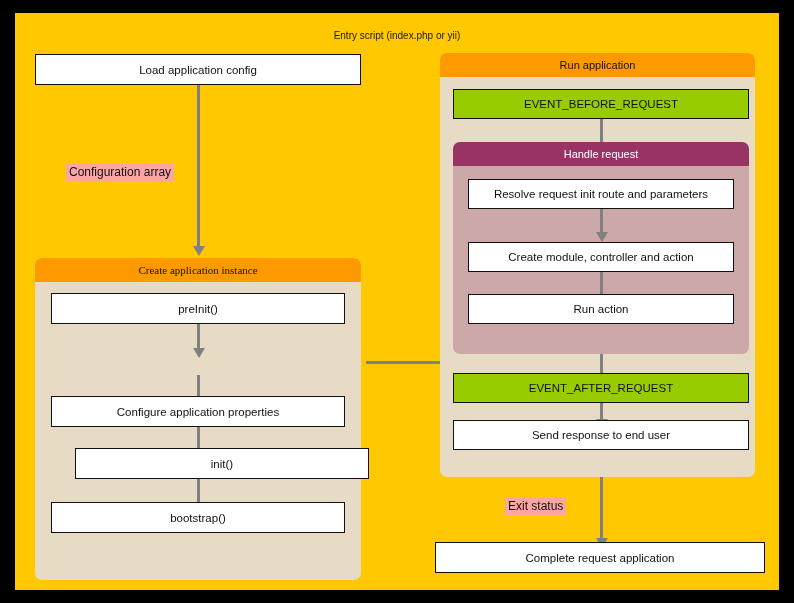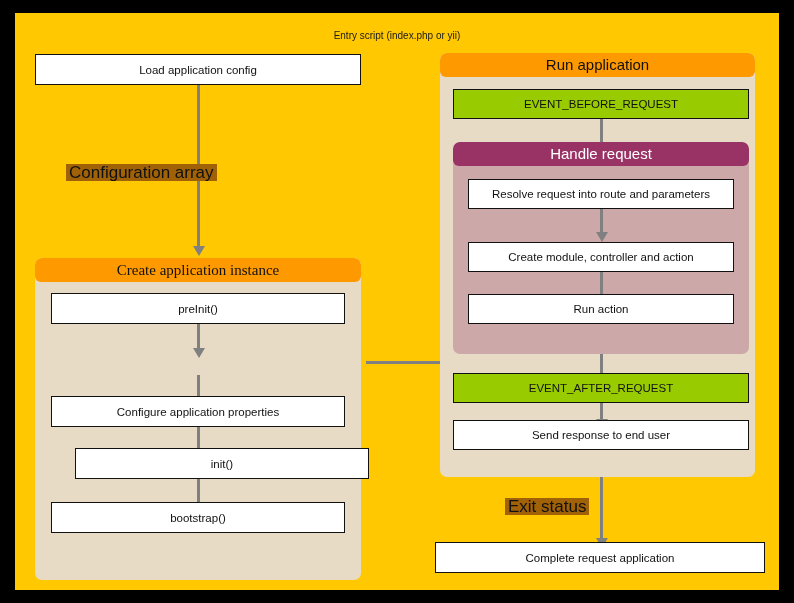--- a/index.html
+++ b/index.html
@@ -70,39 +70,38 @@
   }
   .panel .panel-head {
     position: absolute;
     left: 0;
     top: 0;
     width: 100%;
     height: 24px;
     display: flex;
     align-items: center;
     justify-content: center;
-    font-size: 15px;
+    font-size: 11px;
     line-height: 14px;
-    border-radius: 6px;
   }
   .panel-create { background: #e8dbc6; }
   .panel-create .panel-head { background: #ff9900; color: #111111; font-family: Liberation Serif, serif; }
 
   .panel-run { background: #e8dbc6; }
   .panel-run .panel-head { background: #ff9900; color: #111111; }
 
   .panel-handle { background: #cca8a8; }
   .panel-handle .panel-head { background: #993366; color: #ffffff; }
 
   
   .tag {
     position: absolute;
-    background: #a16207;
+    background: #fca5a5;
     color: #111111;
-    font-size: 17px;
+    font-size: 12px;
     line-height: 15px;
     padding: 1px 3px;
     white-space: nowrap;
   }
 
   
   .arrow-v {
     position: absolute;
     width: 3px;
     background: #808080;
@@ -173,21 +172,21 @@
       <div class="panel-head">Run application</div>
     </div>
 
     <div class="box green" style="left:438px; top:76px; width:296px; height:30px;">EVENT_BEFORE_REQUEST</div>
     <div class="arrow-v" style="left:585px; top:106px; height:24px;"></div>
 
     <div class="panel panel-handle" style="left:438px; top:129px; width:296px; height:212px;">
       <div class="panel-head">Handle request</div>
     </div>
 
-    <div class="box" style="left:453px; top:166px; width:266px; height:30px;">Resolve request into route and parameters</div>
+    <div class="box" style="left:453px; top:166px; width:266px; height:30px;">Resolve request init route and parameters</div>
     <div class="arrow-v" style="left:585px; top:196px; height:24px;"></div>
 
     <div class="box" style="left:453px; top:229px; width:266px; height:30px;">Create module, controller and action</div>
     <div class="arrow-v" style="left:585px; top:259px; height:24px;"></div>
 
     <div class="box" style="left:453px; top:281px; width:266px; height:30px;">Run action</div>
 
     <div class="arrow-v" style="left:585px; top:341px; height:20px;"></div>
 
     <div class="box green" style="left:438px; top:360px; width:296px; height:30px;">EVENT_AFTER_REQUEST</div>

